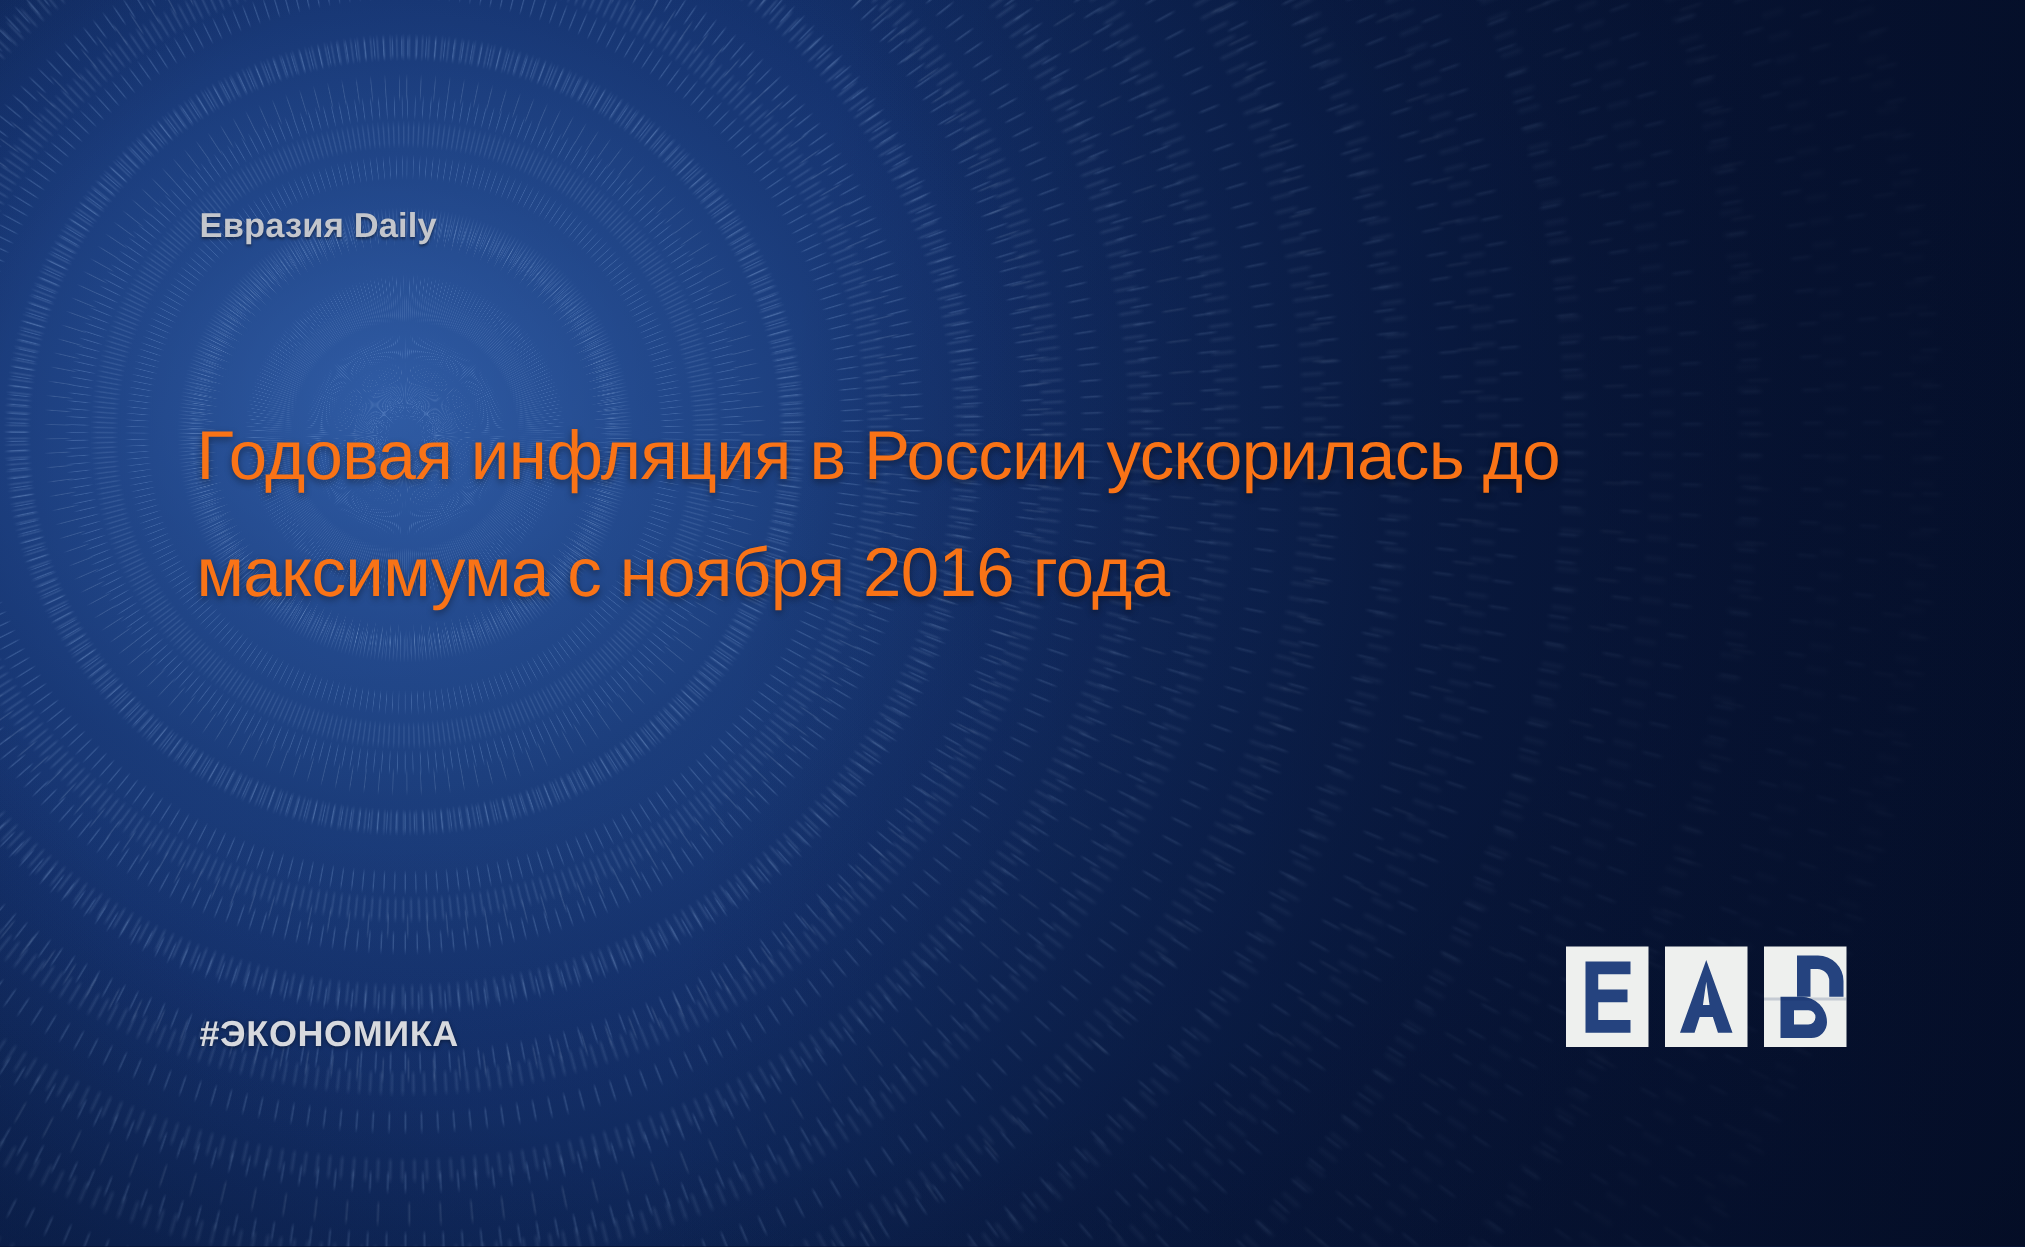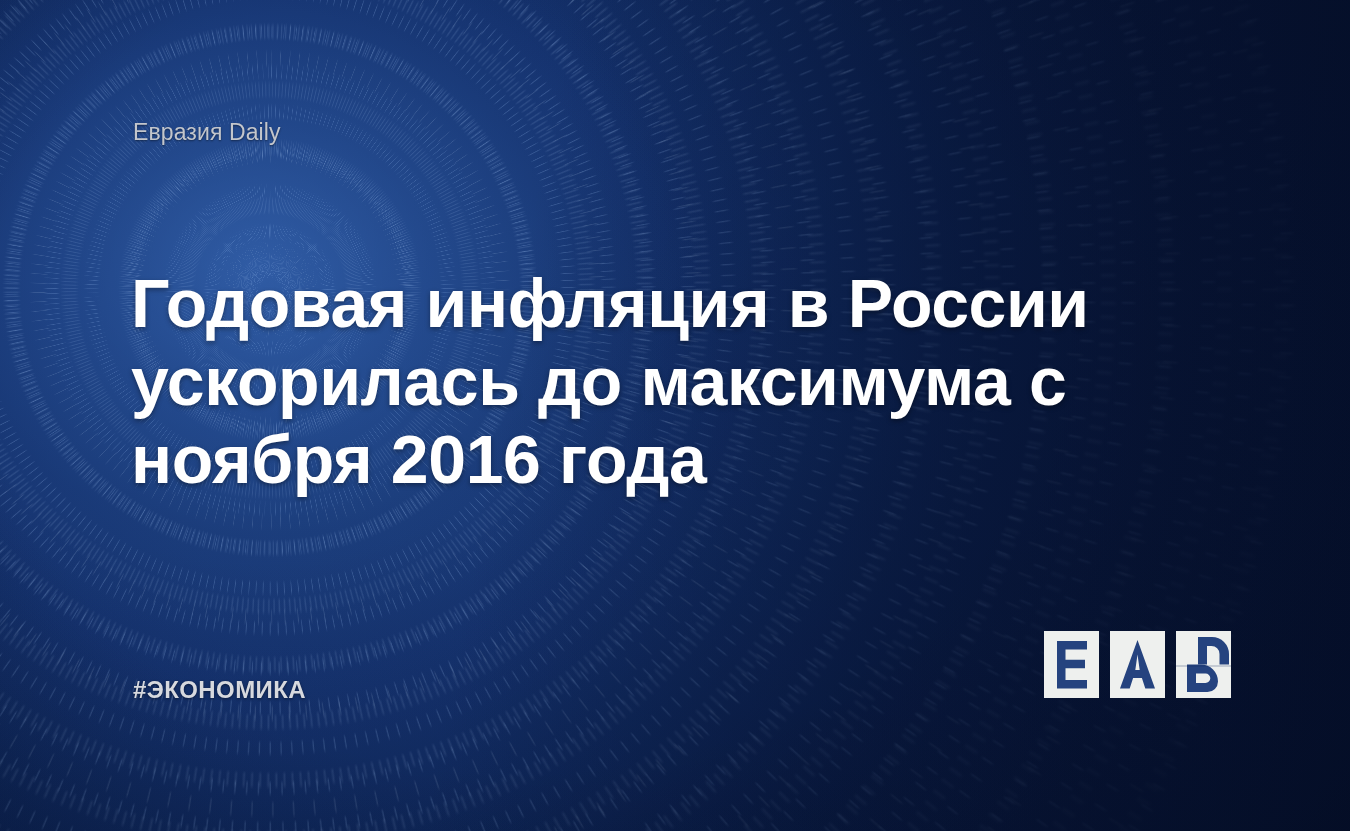--- a/index.html
+++ b/index.html
@@ -139,37 +139,37 @@
   }
 
   
   .content {
     position: absolute;
     inset: 0;
   }
   .site-name {
     position: absolute;
     left: 133px;
-    top: 119px;
+    top: 137px;
     font-size: 23px;
-    font-weight: normal;
+    font-weight: bold;
     letter-spacing: 0.1px;
     color: #c3c6cc;
     text-shadow: 0 1px 2px rgba(0,0,0,0.45);
     white-space: nowrap;
   }
   .headline {
     position: absolute;
     left: 131px;
     top: 264px;
     width: 1120px;
-    font-size: 68px;
-    font-weight: bold;
+    font-size: 46px;
+    font-weight: normal;
     line-height: 78px;
-    color: #ffffff;
+    color: #f97316;
     letter-spacing: -0.4px;
     text-shadow: 0 2px 5px rgba(0,0,0,0.38);
   }
   .tag {
     position: absolute;
     left: 133px;
     top: 676px;
     font-size: 24px;
     font-weight: bold;
     letter-spacing: 0.4px;

